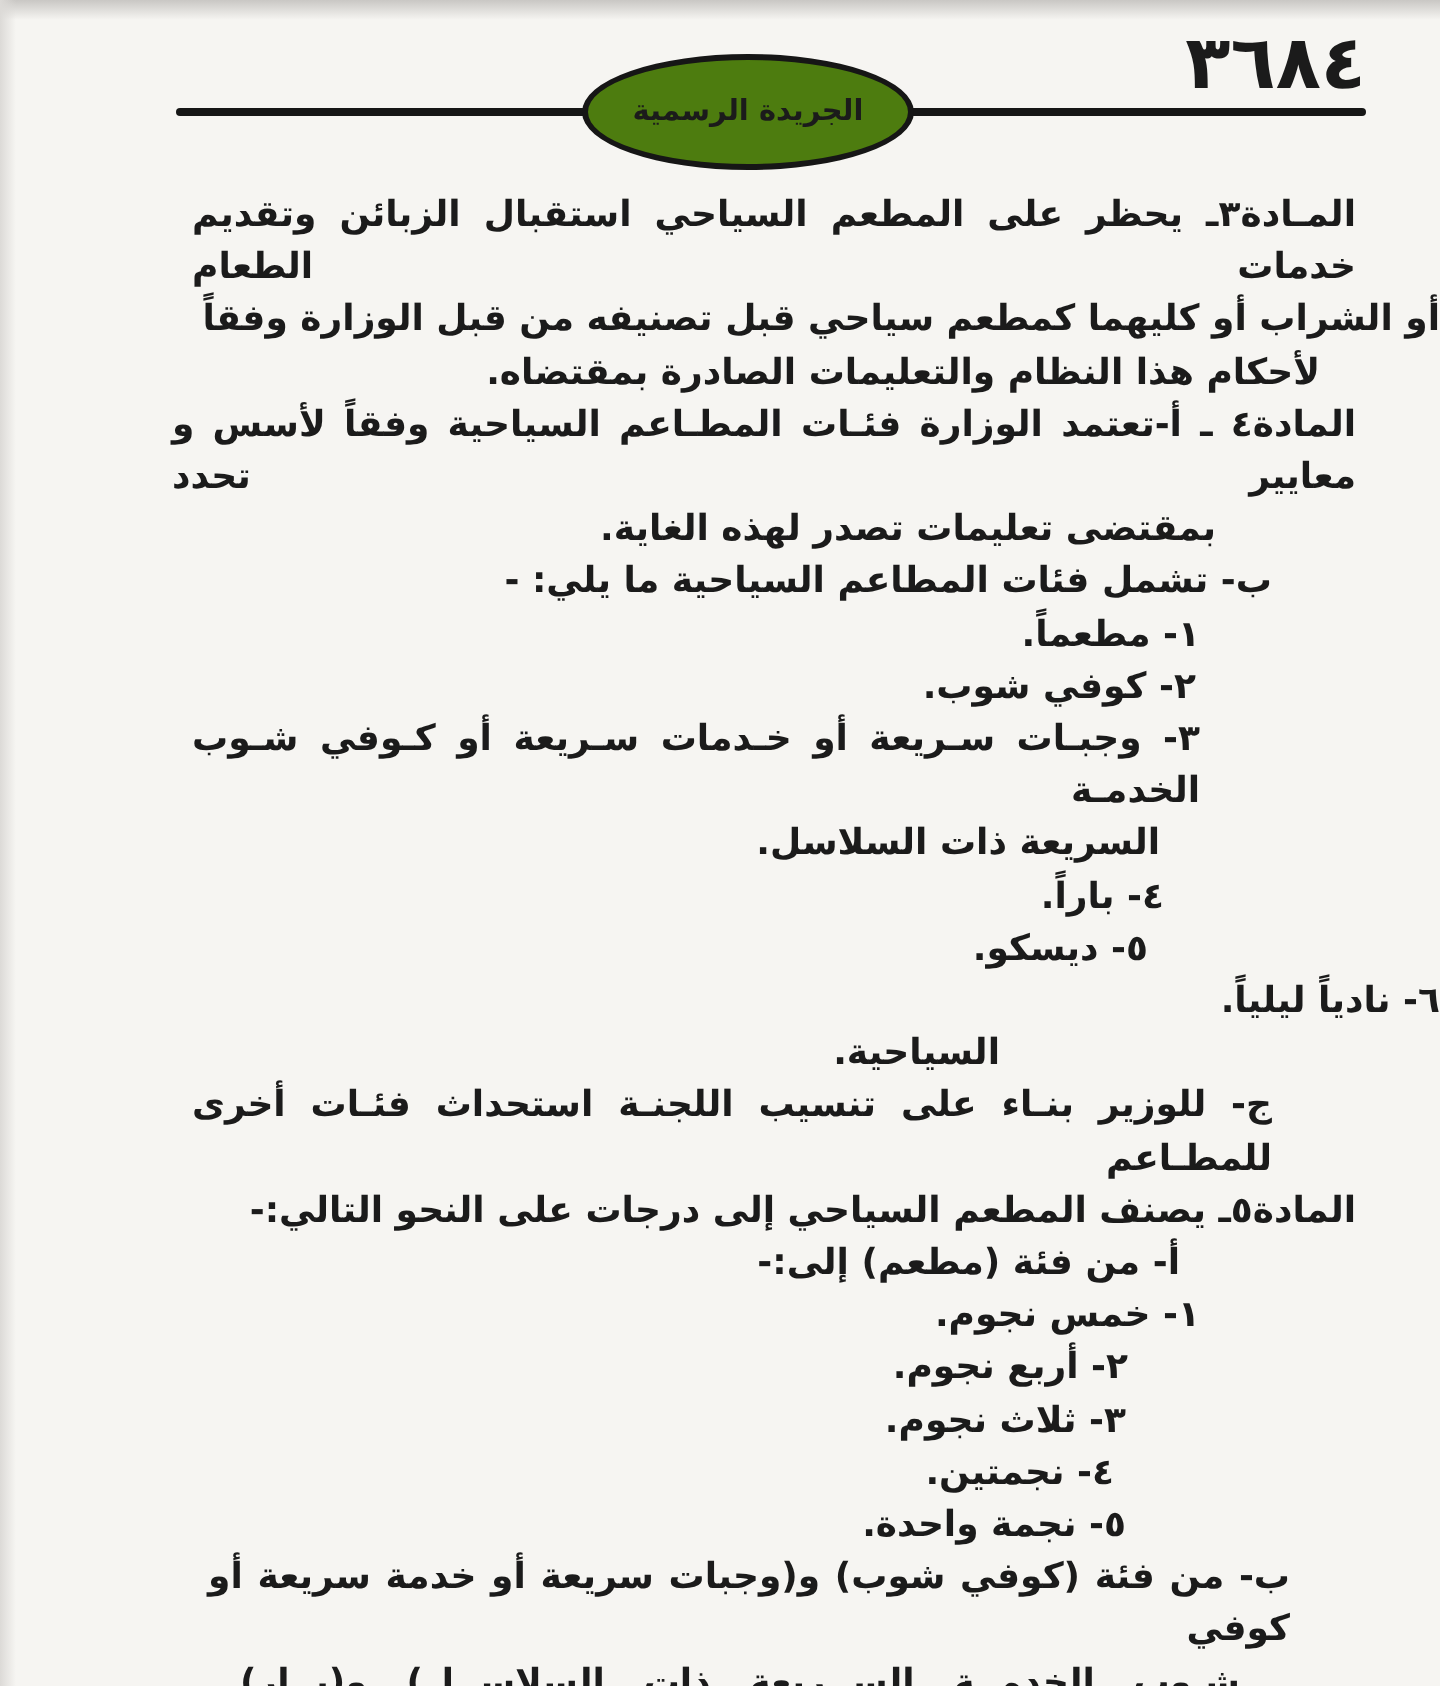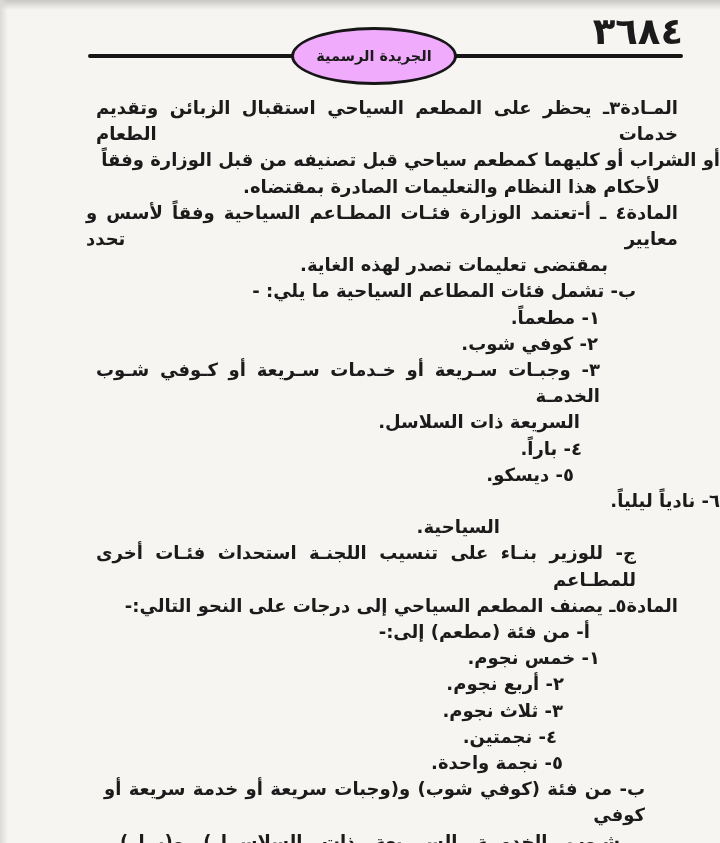--- a/index.html
+++ b/index.html
@@ -27,21 +27,21 @@
     font-size:37px;line-height:40px;letter-spacing:1px;
     font-weight:bold;
   }
   .rule{
     position:absolute;top:54px;left:88px;width:595px;height:4px;
     background:#161616;border-radius:2px;
   }
   .oval{
     position:absolute;top:27px;left:291px;width:166px;height:58px;
     border:3.5px solid #161616;border-radius:50%;
-    background:#f0abfc;
+    background:#4d7c0f;
     display:flex;align-items:center;justify-content:center;
     box-sizing:border-box;
   }
   .oval span{font-size:14.5px;font-weight:bold;}
   
   .doc-body{
     position:absolute;top:95px;left:0;right:0;
     direction:rtl;unicode-bidi:embed;
     font-size:18px;line-height:26.2px;
   }

